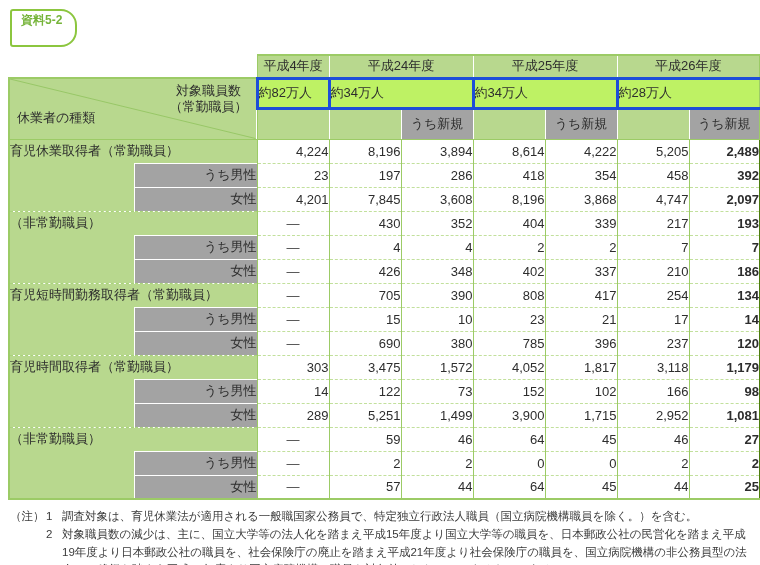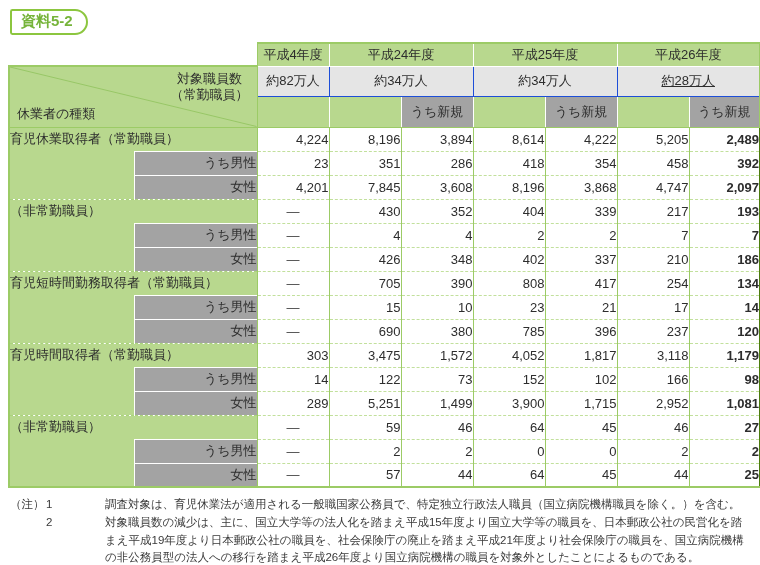--- a/index.html
+++ b/index.html
@@ -11,22 +11,22 @@
   }
   .title-row {
     display: flex; align-items: center; gap: 15px;
     padding: 9px 0 7px 10px;
   }
   .doc-tag {
     display: inline-block;
     color: #76b43a;
     border: 2px solid #8cc63f;
     border-radius: 3px 16px 16px 3px;
-    padding: 1px 13px 2px 9px;
-    font-size: 15px;
+    padding: 1px 13px 16px 9px;
+    font-size: 12px;
     font-weight: bold;
   }
   .doc-title {
     margin: 0;
     font-size: 16px;
     font-weight: bold;
     color: #111;
     letter-spacing: 1px;
   }
   table.lt {
@@ -40,37 +40,37 @@
   .lt td { padding: 0; vertical-align: middle; overflow: hidden; white-space: nowrap; }
   .lt thead tr:nth-child(1) { height: 23px; }
   .lt thead tr:nth-child(2) { height: 30px; }
   .lt thead tr:nth-child(3) { height: 31px; }
   .lt tbody tr { height: 24px; }
 
   .tl-empty { border: none; background: transparent; }
   .hy { background: #b8d88e; border: 1px solid #fff; border-top: 2px solid #9ccb66; text-align: center; }
   .hy.first { border-left: 1px solid #9ccb66; }
   .hy.last  { border-right: 2px solid #9ccb66; }
-  .hc { background: #e5e5e5; border: 1px solid #1d4ed8; text-align: center; }
-  .hc.last { border-right: 2px solid #9ccb66; text-decoration: underline; }
+  .hc { background: #bef264; border: 3px solid #1d4ed8; }
+  .hc.last { border-right: 2px solid #9ccb66; }
   .he { background: #b8d88e; border: 1px solid #fff; }
   .hn { background: #a3a3a3; border: 1px solid #fff; text-align: center; }
   .hb { border-bottom: 1px solid #9ccb66; }
   .hn.last { border-right: 2px solid #9ccb66; }
 
   .diag {
     background: #b8d88e; position: relative;
     border-top: 2px solid #9ccb66; border-left: 2px solid #9ccb66;
     border-right: 1px solid #9ccb66; border-bottom: 1px solid #9ccb66;
   }
   .dline { position: absolute; left: 0; top: 0; width: 100%; height: 100%; display: block; }
   .dline line { stroke: #98c767; stroke-width: 1; }
   .ctr { position: absolute; top: 4px; right: 8px; text-align: center; line-height: 1.2; }
   .ctr span { display: block; }
-  .cbl { position: absolute; left: 7px; bottom: 4px; }
+  .cbl { position: absolute; left: 7px; bottom: 12px; }
 
   .gl {
     background: #b8d88e; text-align: left; padding-left: 6px;
     border-left: 2px solid #9ccb66; border-right: 1px solid #9ccb66;
     border-top: 1px dashed #a9d37b; border-bottom: none;
   }
   .gl.r0 { border-top: 1px solid #9ccb66; margin-left: 40px; }
   .fill {
     background: #b8d88e;
     border-left: 2px solid #9ccb66; border-right: 1px solid #fff;
@@ -95,21 +95,21 @@
 
   .notes {
     margin: 8px 6px 0 10px;
     font-size: 11.5px;
     color: #3a3a3a;
     line-height: 1.55;
   }
   .note-row { display: flex; align-items: flex-start; }
   .note-label { width: 36px; flex: none; }
   .note-num { width: 16px; flex: none; }
-  .note-text { flex: 1; margin-left: 43px; }
+  .note-text { flex: 1; }
 </style>
 </head>
 <body>
 
 <div class="page">
 
   <div class="title-row">
     <span class="doc-tag">資料5-2</span>
   </div>
 
@@ -167,21 +167,21 @@
           <td class="num r0">3,894</td>
           <td class="num r0">8,614</td>
           <td class="num r0">4,222</td>
           <td class="num r0">5,205</td>
           <td class="num r0 lastc">2,489</td>
         </tr>
         <tr>
           <td class="fill" rowspan="2"></td>
           <td class="sub">うち男性</td>
           <td class="num">23</td>
-          <td class="num">351</td>
+          <td class="num">197</td>
           <td class="num">286</td>
           <td class="num">418</td>
           <td class="num">354</td>
           <td class="num">458</td>
           <td class="num lastc">392</td>
         </tr>
         <tr>
           <td class="sub">女性</td>
           <td class="num">4,201</td>
           <td class="num">7,845</td>

